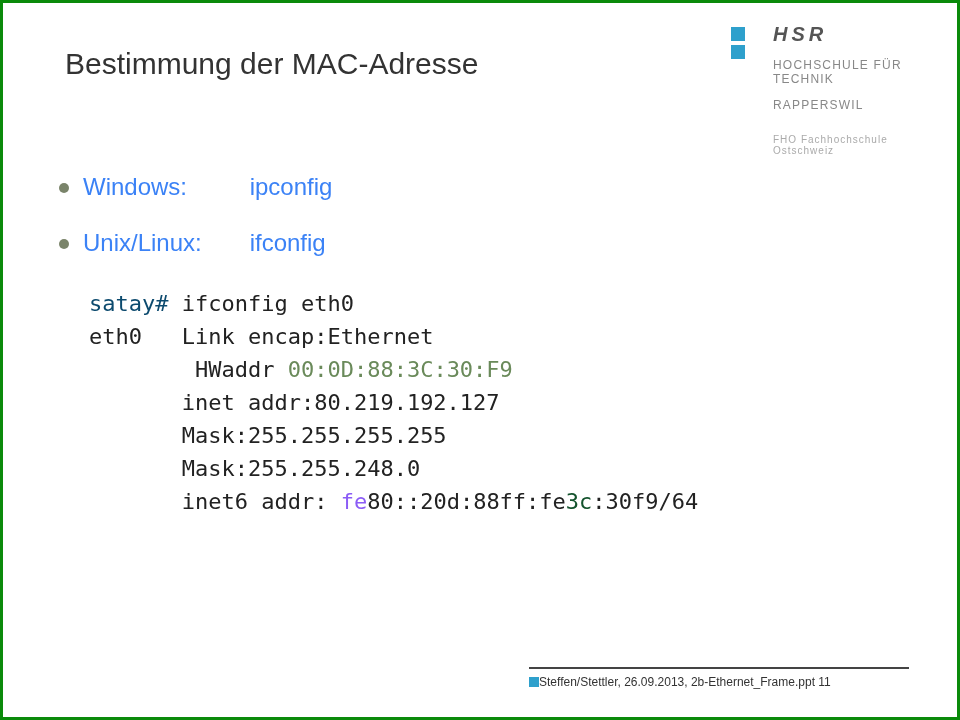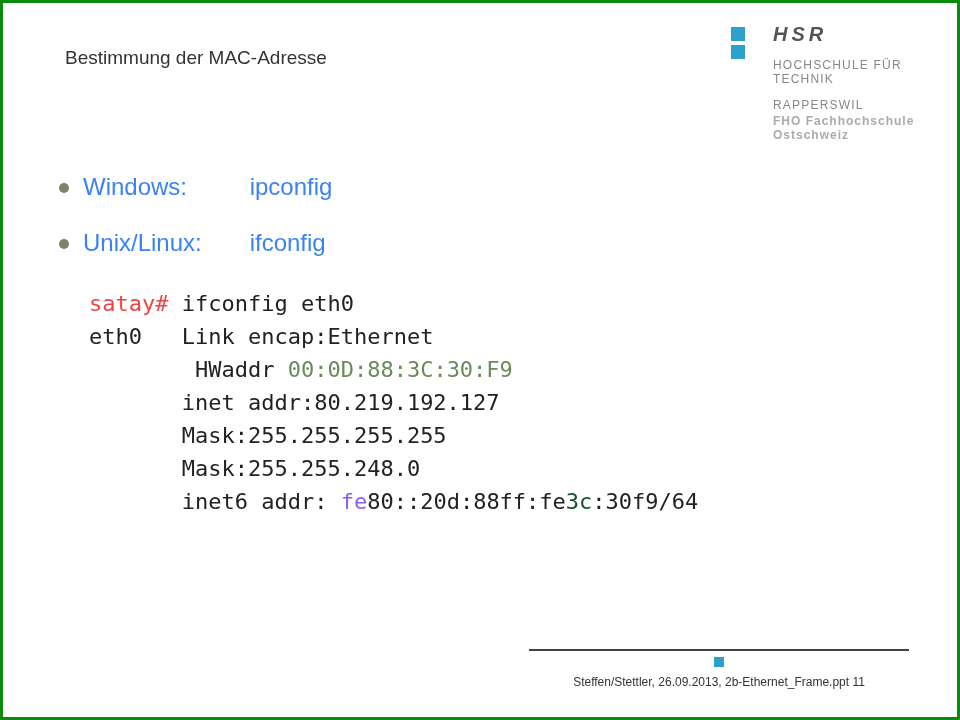--- a/index.html
+++ b/index.html
@@ -45,32 +45,31 @@
     color: #555;
     font-style: italic;
   }
   .logo-sub1 {
     font-size: 12px;
     letter-spacing: 1.2px;
     color: #888;
     margin-top: 12px;
   }
   .logo-sub2 {
-    font-size: 12px;
+    font-size: 10px;
     letter-spacing: 1px;
     color: #aaa;
-    margin-top: 2px;
-    font-weight: bold;
+    margin-top: 22px;
   }
 
   .title {
     position: absolute;
     top: 44px;
     left: 62px;
-    font-size: 19px;
+    font-size: 30px;
     color: #333;
     font-weight: 400;
   }
 
   .content {
     position: absolute;
     top: 170px;
     left: 80px;
     right: 60px;
   }
@@ -96,40 +95,38 @@
 
   .code {
     margin-top: 30px;
     margin-left: 6px;
     font-family: "Lucida Console", "Consolas", monospace;
     font-size: 22px;
     line-height: 1.5;
     color: #222;
     white-space: pre;
   }
-  .prompt { color: #ef4444; }
+  .prompt { color: #0c4a6e; }
   .mac { color: #6a8a5a; }
   .ip6a { color: #8b5cf6; }
   .ip6b { color: #14532d; }
 
   .footer {
     position: absolute;
     bottom: 28px;
     right: 48px;
     width: 380px;
   }
   .footer-line {
     border-top: 2px solid #444;
     margin-bottom: 6px;
   }
   .footer-row {
     display: flex;
     align-items: center;
-    gap: 8px;
-    flex-direction: column;
   }
   .footer-sq {
     width: 10px;
     height: 10px;
     background: #2ea0cc;
     flex: 0 0 auto;
   }
   .footer-text {
     font-size: 12px;
     color: #333;

